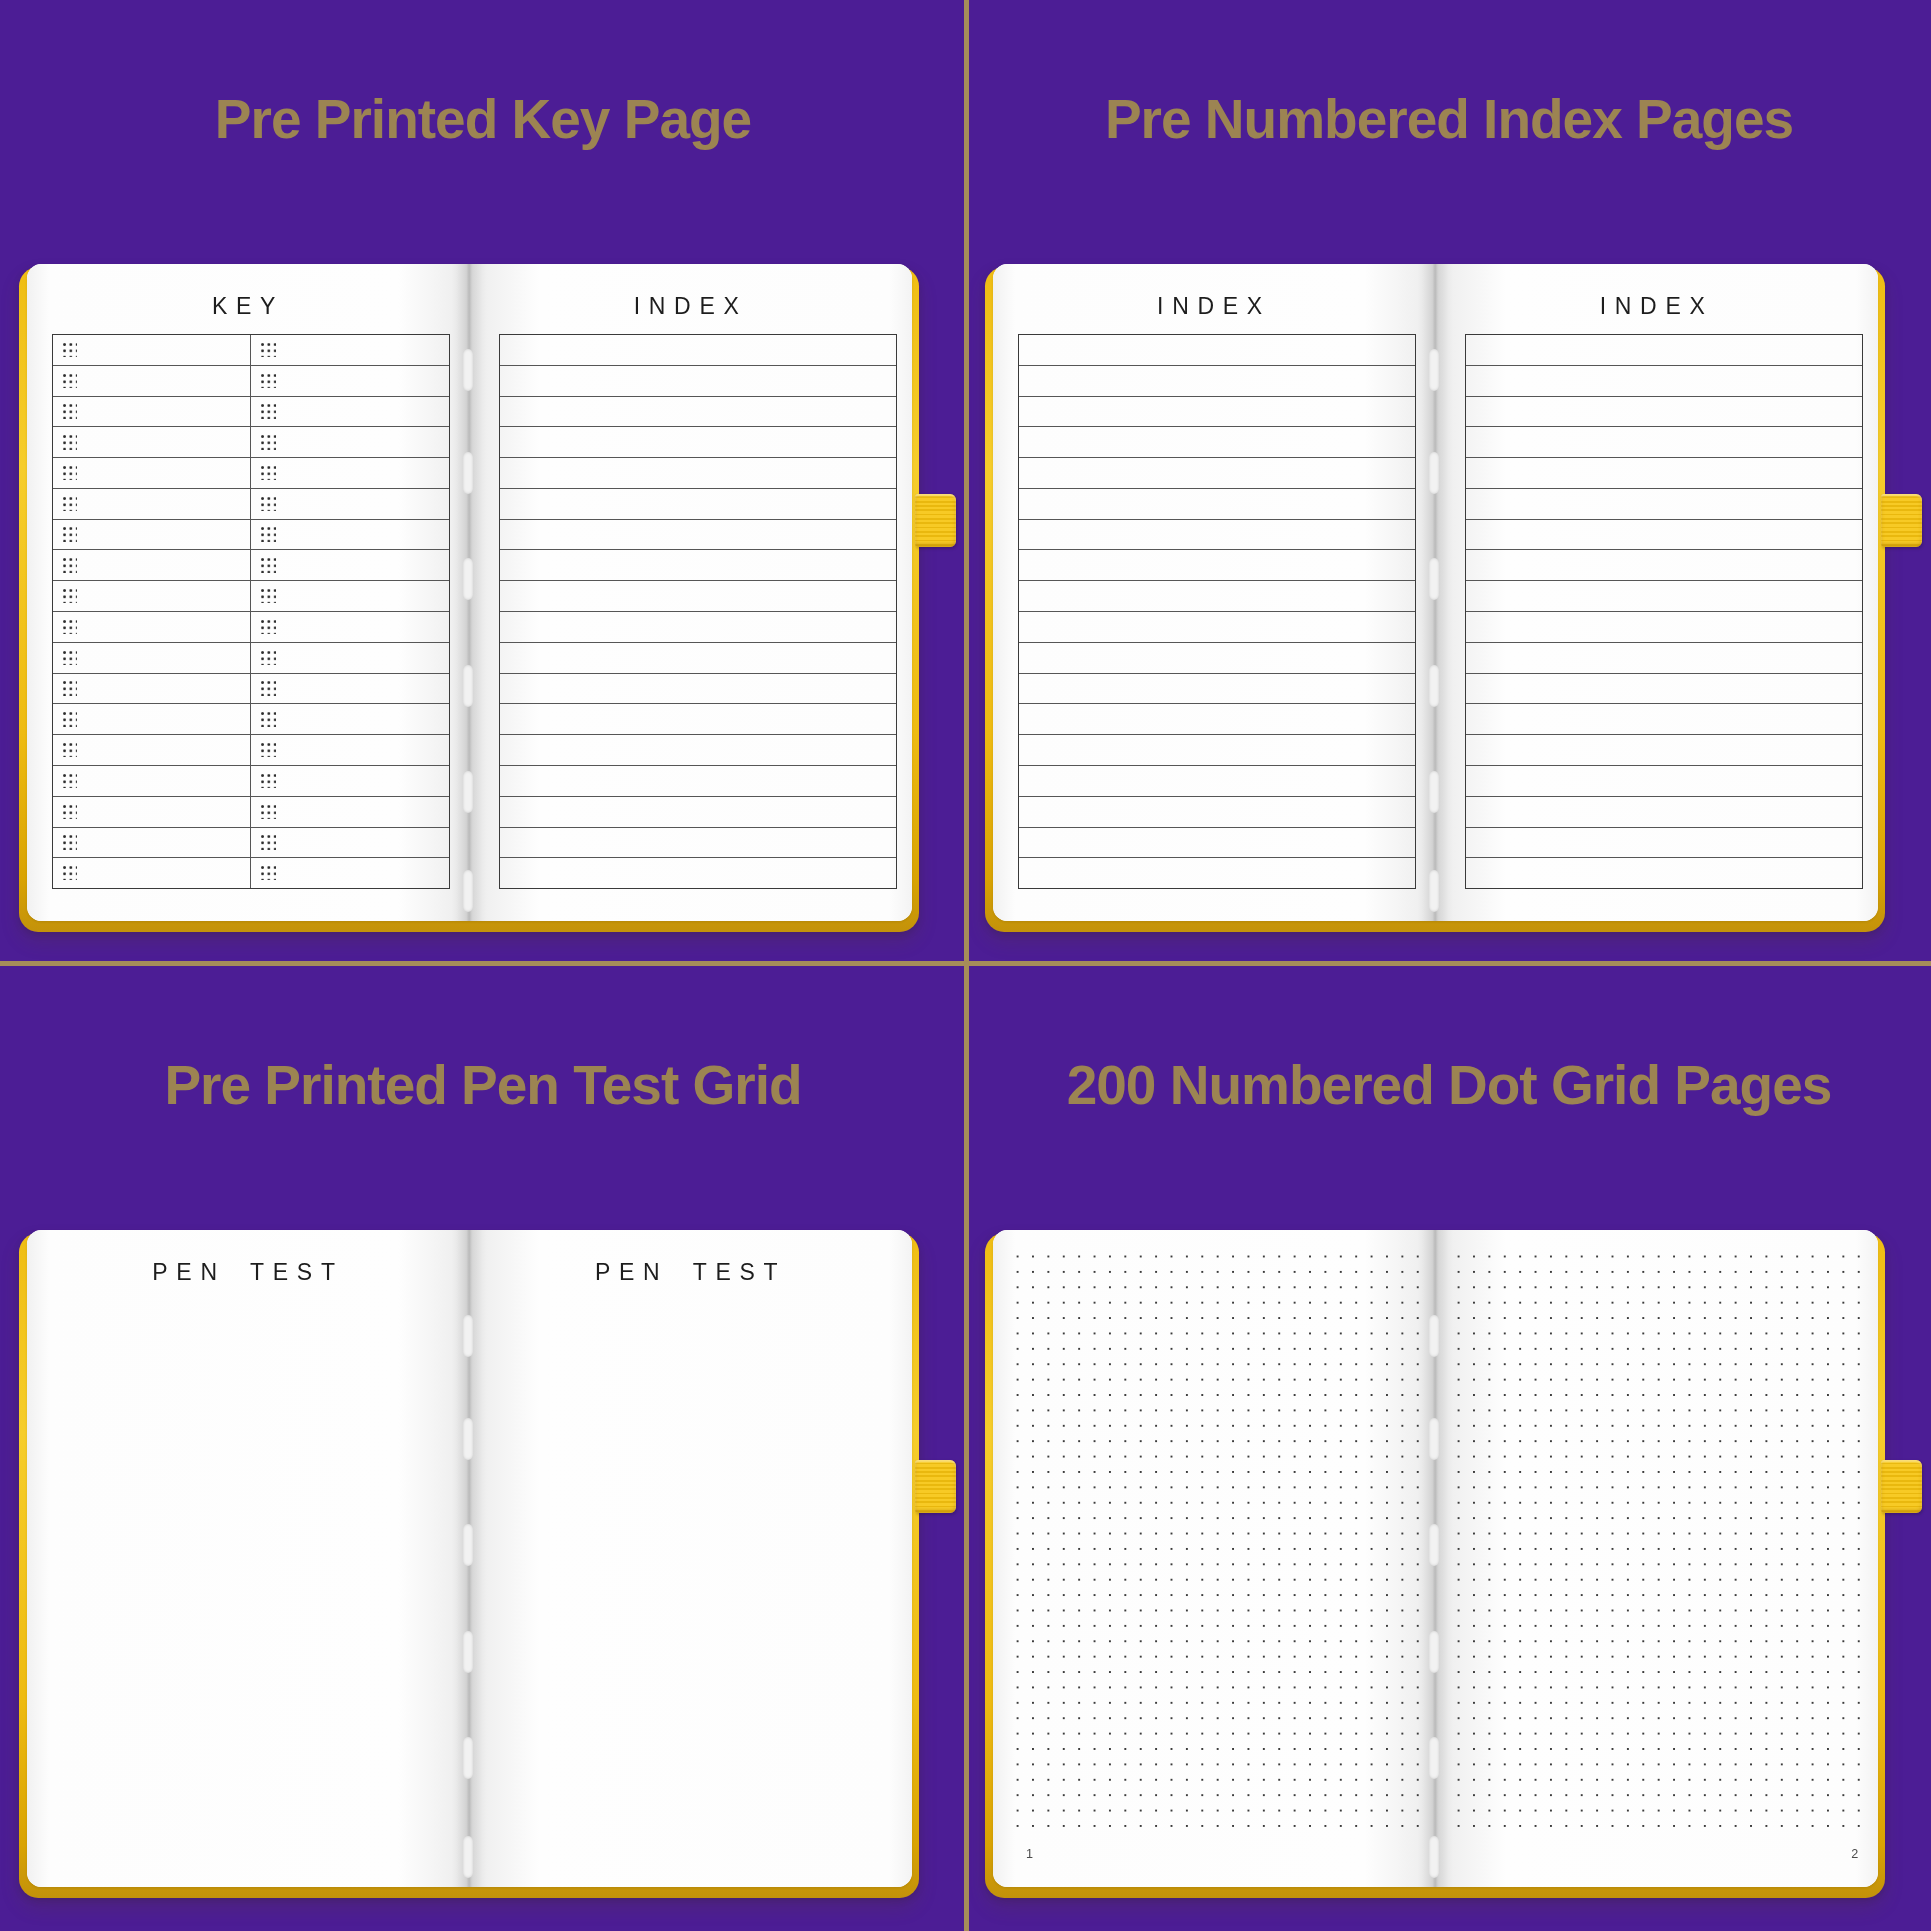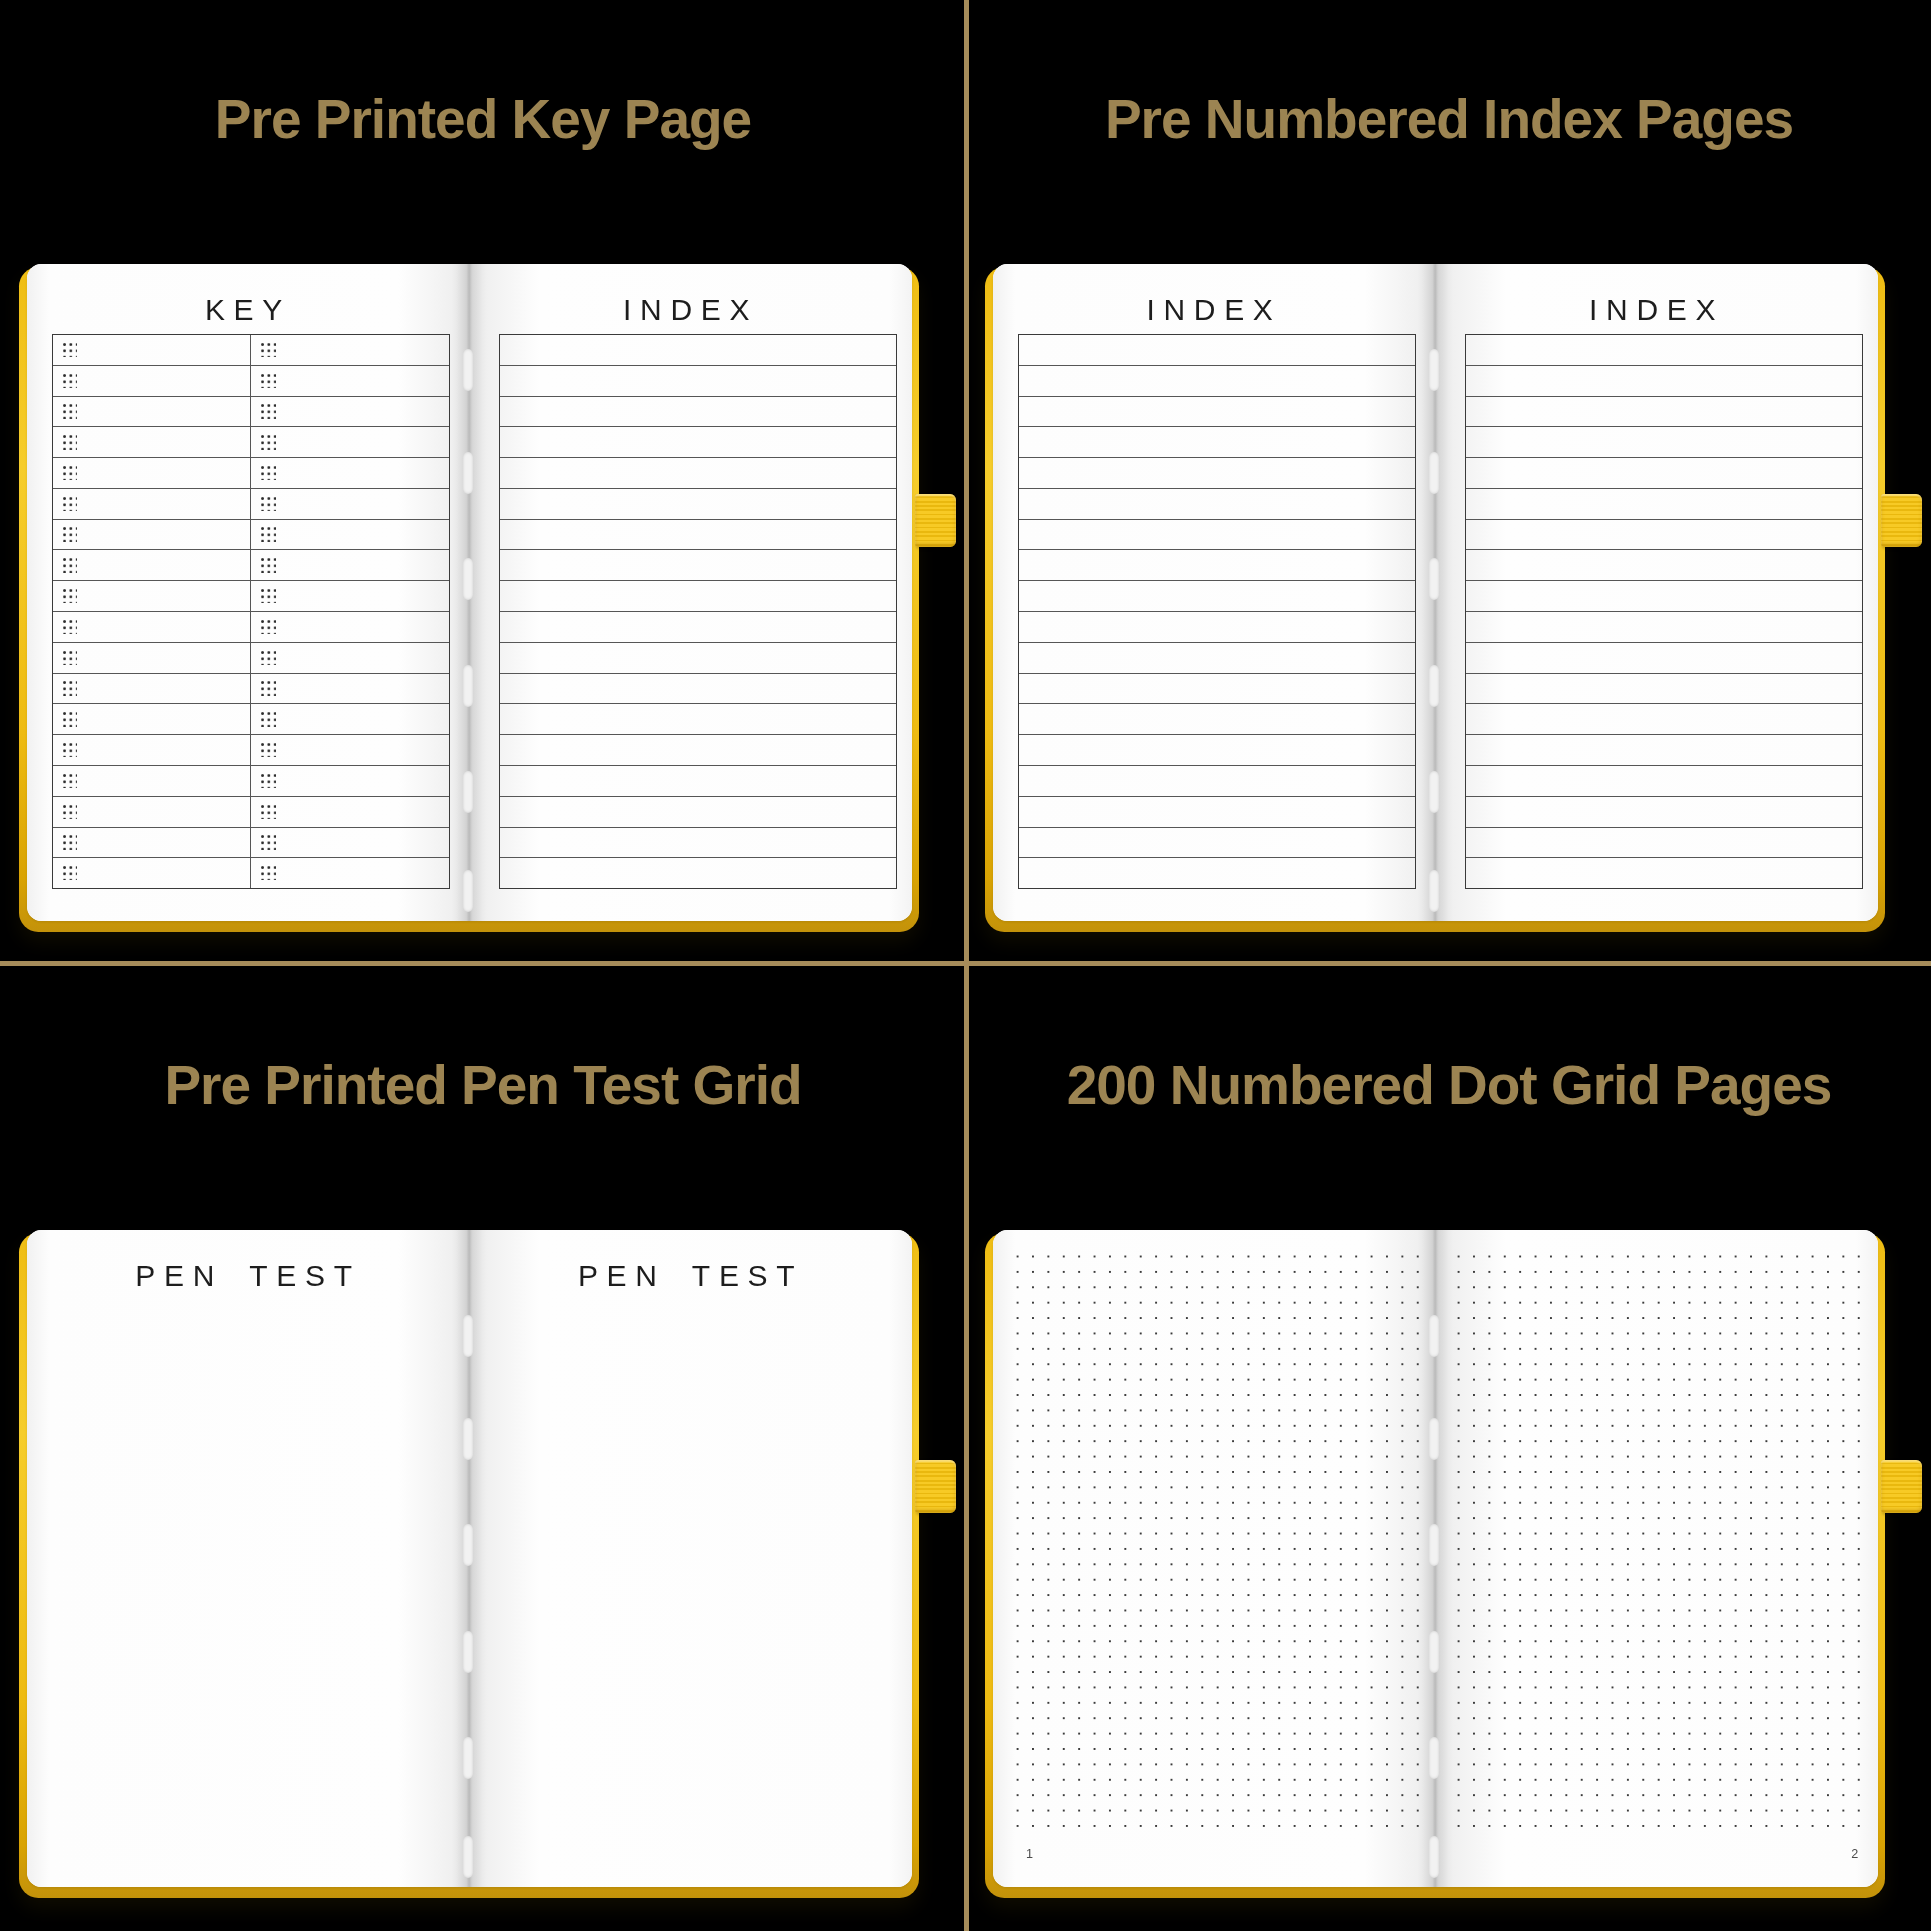--- a/index.html
+++ b/index.html
@@ -1,16 +1,16 @@
 <!DOCTYPE html>
 <html><head>
 <meta charset="utf-8">
 <style>
   html,body{margin:0;padding:0;background:#ffffff;}
-  .canvas{position:relative;width:1931px;height:1931px;background:#000000;overflow:hidden;
+  .canvas{position:relative;width:1931px;height:1931px;background:#4c1d95;overflow:hidden;
           font-family:"Liberation Sans", sans-serif;}
 
   
   .divider-v{position:absolute;left:964px;top:0;width:4.8px;height:1931px;background:#a68c5a;}
   .divider-h{position:absolute;left:0;top:961px;width:1931px;height:4.8px;background:#a68c5a;}
 
   
   .panel{position:absolute;width:966px;height:966px;}
   .panel.q1{left:0;top:0;} .panel.q2{left:966px;top:0;}
   .panel.q3{left:0;top:966px;} .panel.q4{left:966px;top:966px;}
@@ -32,21 +32,21 @@
     background:linear-gradient(90deg,rgba(0,0,0,0) 0%,rgba(0,0,0,.05) 38%,rgba(0,0,0,.10) 50%,rgba(0,0,0,.04) 62%,rgba(0,0,0,0) 100%);}
   .spine-marks i{position:absolute;left:calc(50% - 5.8px);width:9.7px;height:42px;border-radius:5.8px;
     background:#f2f2f2;box-shadow:inset 0 0 2.9px rgba(0,0,0,.17);}
 
   .pen-loop{position:absolute;right:-37px;top:230px;width:41px;height:53px;
     border-radius:2.9px 5.8px 5.8px 2.9px;
     background:repeating-linear-gradient(180deg,#f7ca25 0px,#f7ca25 2.5px,#e9b80e 2.5px,#e9b80e 4.3px);
     box-shadow:inset 0 1.9px 1.9px rgba(255,255,255,.4), inset 0 -2.9px 3.9px rgba(148,100,0,.35), 1px 1.9px 2.9px rgba(0,0,0,.18);}
 
   .page-header{position:absolute;top:29px;width:442px;text-align:center;
-    font-size:30px;letter-spacing:8.7px;word-spacing:9.7px;color:#1d1d1d;}
+    font-size:23px;letter-spacing:8.7px;word-spacing:9.7px;color:#1d1d1d;}
   .hdr-left{left:0;} .hdr-right{right:0;}
 
   
   .table{position:absolute;top:70px;height:555px;border:1.9px solid #3a3a3a;
     display:flex;flex-direction:column;box-sizing:border-box;}
   .tbl-left{left:25px;width:398px;} .tbl-right{left:472px;width:398px;}
   .trow{flex:1 1 0;border-top:1.4px solid #565656;display:flex;}
   .trow:first-child{border-top:none;}
   .tcell{flex:1 1 0;position:relative;}
   .tcell + .tcell{border-left:1.4px solid #565656;}

